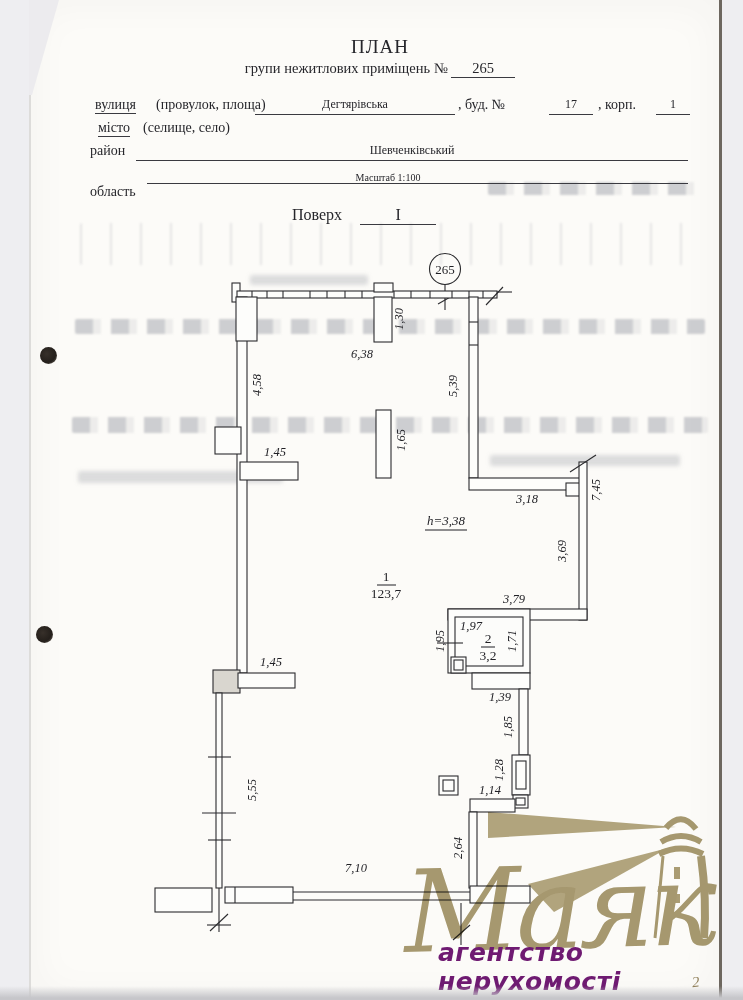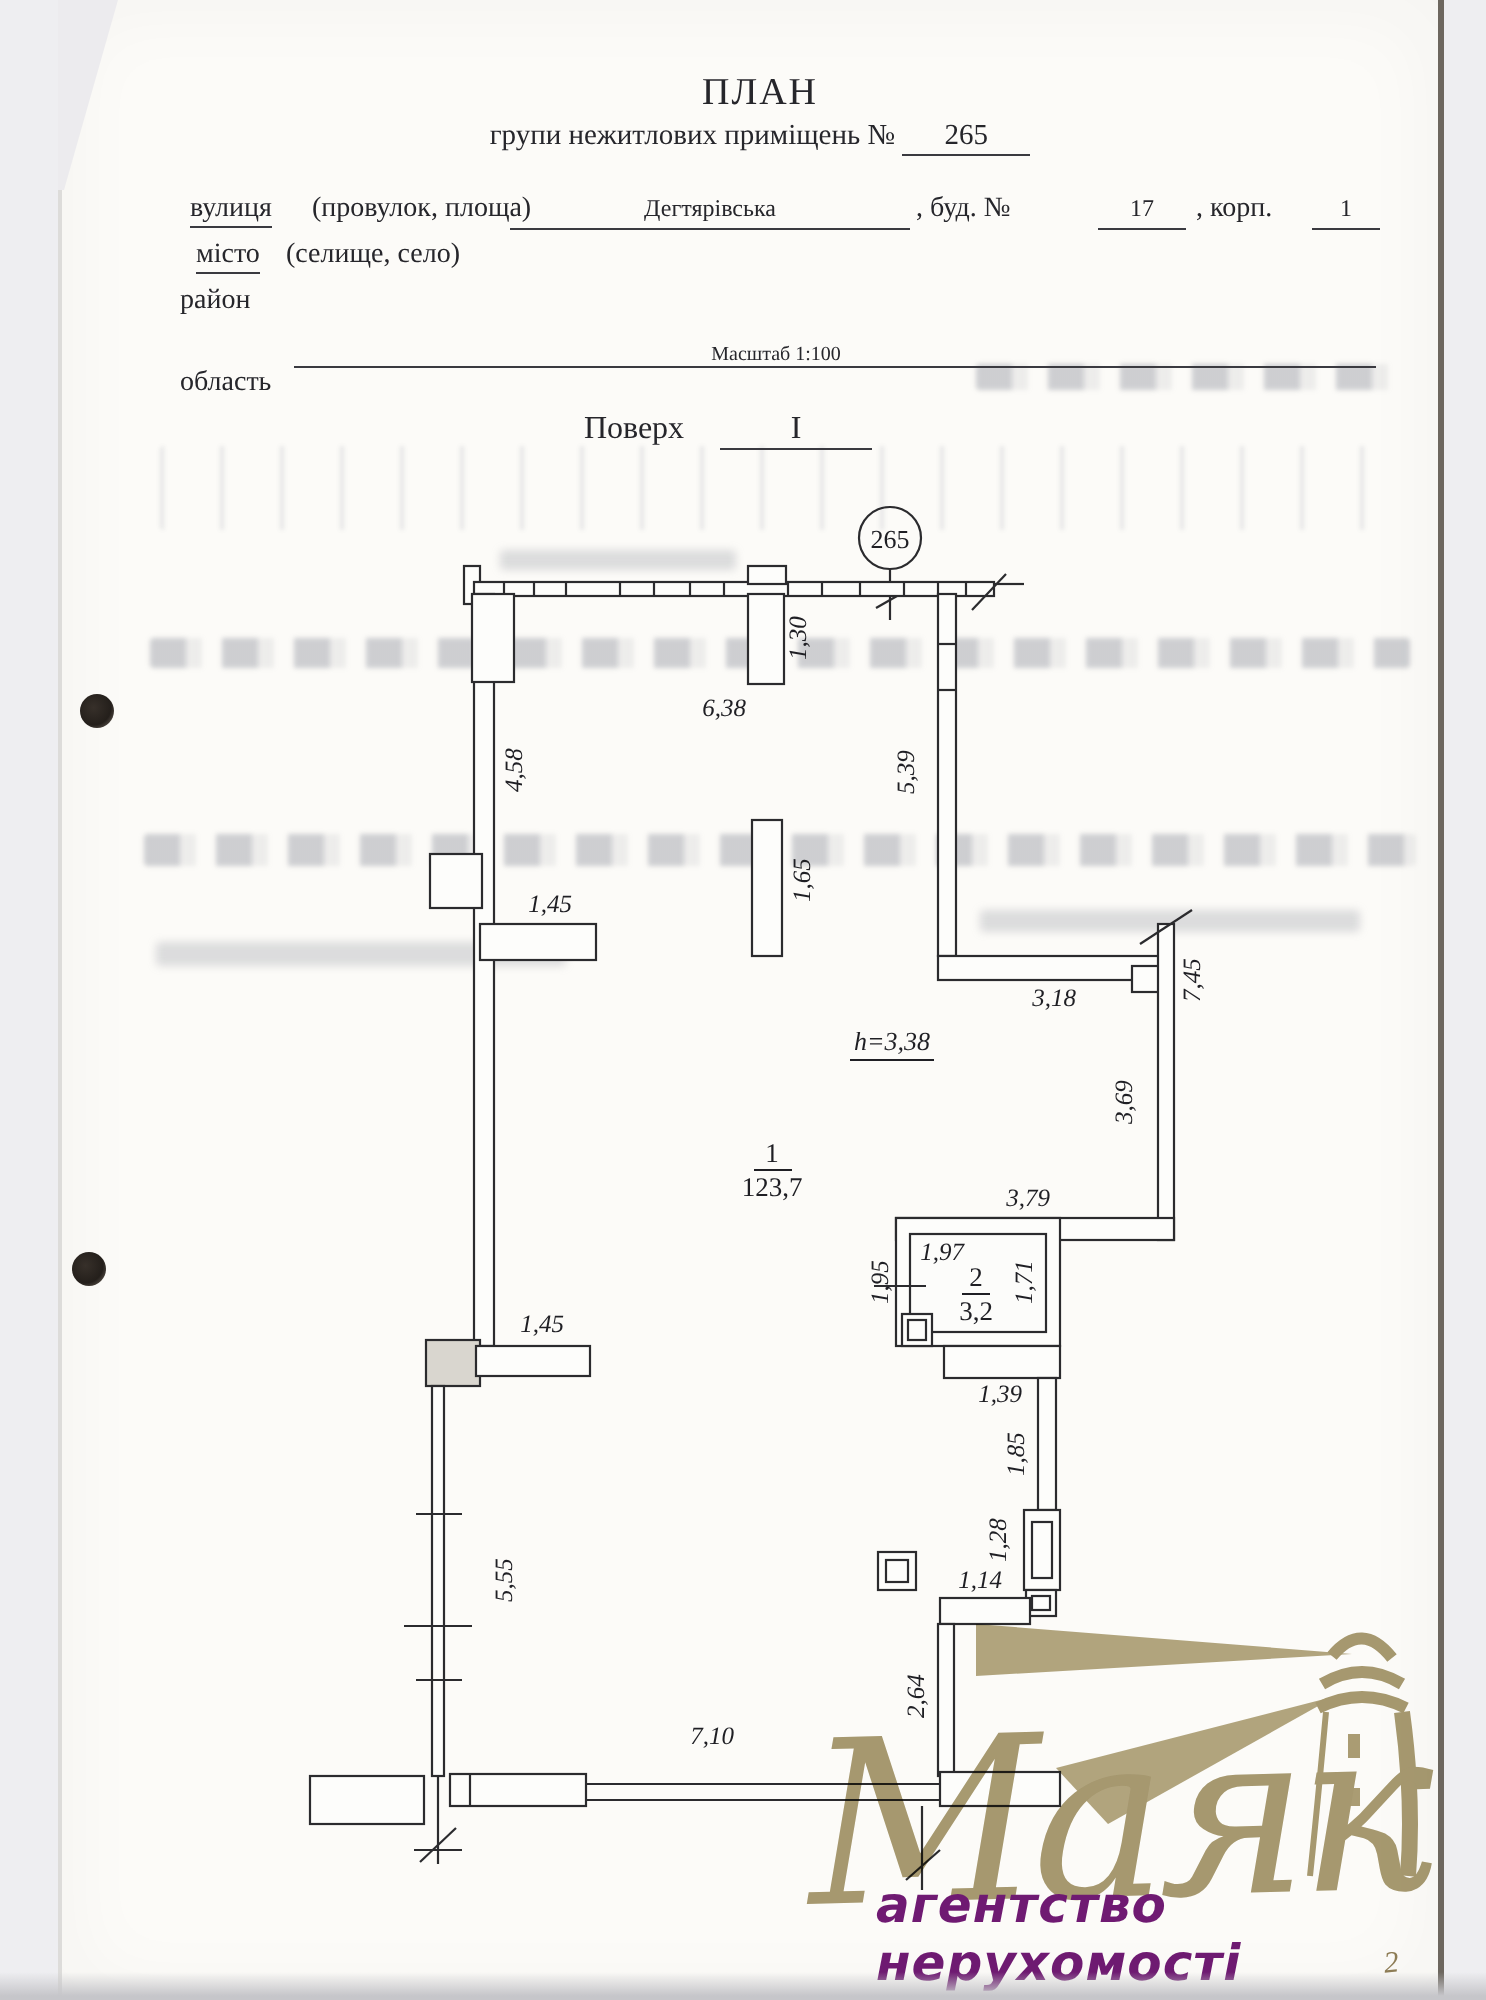--- a/index.html
+++ b/index.html
@@ -63,20 +63,21 @@
   <div class="fline ctr b" style="left:255px;top:97px;width:200px;">Дегтярівська</div>
   <div class="ftext" style="left:458px;top:97px;">,   буд. №</div>
   <div class="fline ctr b" style="left:549px;top:97px;width:44px;">17</div>
   <div class="ftext" style="left:598px;top:97px;">,   корп.</div>
   <div class="fline ctr b" style="left:656px;top:97px;width:34px;">1</div>
 
   <div class="ftext ul" style="left:98px;top:120px;">місто</div>
   <div class="ftext" style="left:143px;top:120px;">(селище, село)</div>
 
   <div class="ftext" style="left:90px;top:143px;">район</div>
+  <div class="fline ctr b" style="left:136px;top:143px;width:552px;">Шевченківський</div>
 
   <div class="ftext" style="left:90px;top:184px;">область</div>
   <div class="fline ctr b" style="left:147px;top:166px;width:541px;"></div>
 
   <div class="abs ctr ser" style="left:68px;top:172px;width:640px;font-size:10px;">Масштаб 1:100</div>
   <div class="abs ctr ser" style="left:44px;top:206px;width:640px;font-size:16px;">
     <span>Поверх</span>
     <span class="ul b" style="display:inline-block;width:76px;margin-left:14px;">I</span>
   </div>
 

